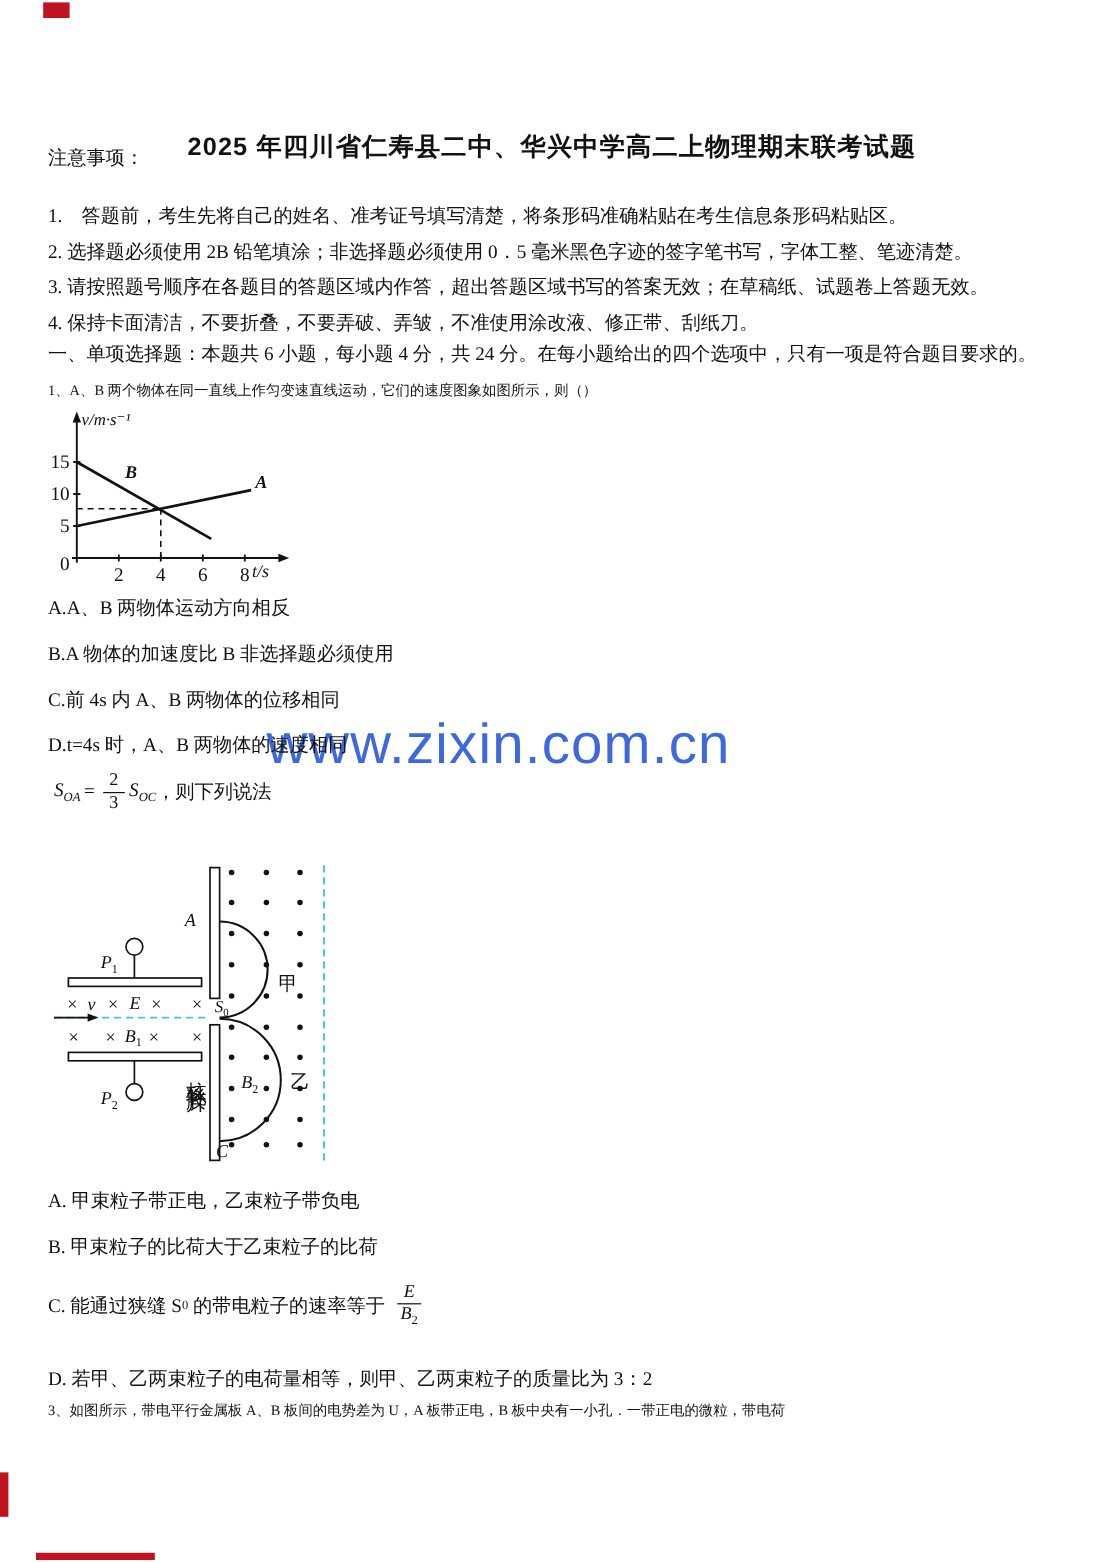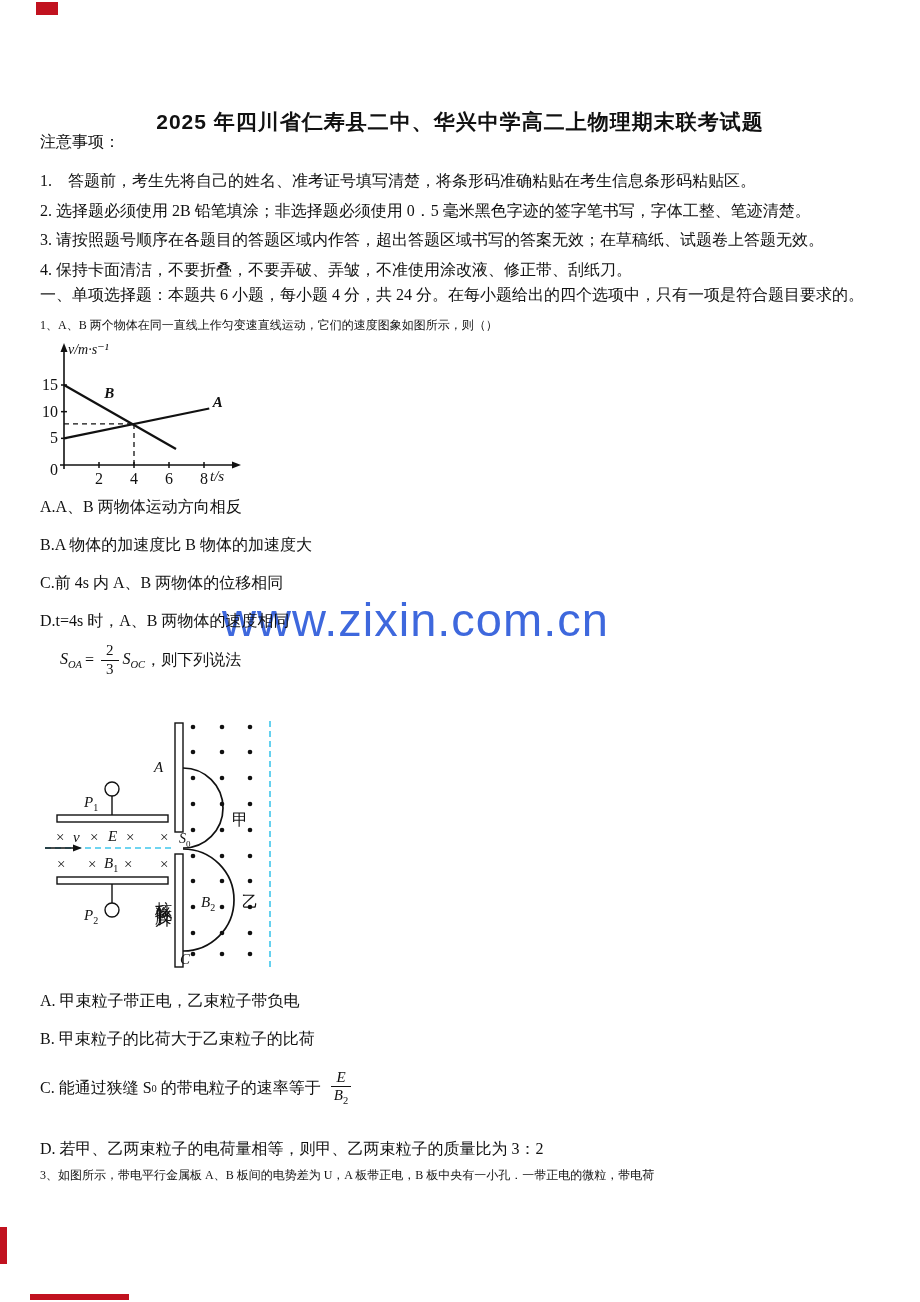--- a/index.html
+++ b/index.html
@@ -2,21 +2,21 @@
 <html><head>
 <meta charset="utf-8">
 <style>
   html,body{margin:0;padding:0;background:#ffffff;}
   .page{position:relative;width:920px;height:1302px;background:#fff;overflow:hidden;
         font-family:"Liberation Serif","DejaVu Serif",serif;color:#111;}
   .abs{position:absolute;}
   .title{top:108px;left:0;width:100%;text-align:center;
          font-family:"Liberation Sans","DejaVu Sans",sans-serif;
          font-weight:700;font-size:21px;letter-spacing:1px;}
-  .notice-h{top:132px;left:40px;font-size:16px;}
+  .notice-h{top:122px;left:40px;font-size:16px;}
   .notice-list{top:166px;left:40px;width:850px;font-size:16px;line-height:29.5px;}
   .section-h{top:285px;left:40px;width:865px;font-size:16px;}
   .stem{font-size:12px;left:40px;width:850px;}
   #q1-stem{top:317px;}
   #vt-graph{top:340px;left:34px;}
   .opt{position:absolute;left:40px;font-size:16px;}
   .watermark{top:592px;left:222px;font-family:"Liberation Sans","DejaVu Sans",sans-serif;
              font-size:47px;color:#1d4ed8;letter-spacing:1px;opacity:.85;z-index:0;}
   .q2l1{top:636px;left:40px;height:48px;display:flex;align-items:center;white-space:pre;font-size:16px;}
   #q2-line2{top:689px;}
@@ -91,26 +91,26 @@
 
     <line x1="30" y1="129" x2="30" y2="8" stroke="#111" stroke-width="1.6"></line>
     <polygon points="30,3 26.5,12 33.5,12" fill="#111"></polygon>
     <line x1="26" y1="125" x2="201" y2="125" stroke="#111" stroke-width="1.6"></line>
     <polygon points="207,125 198,121.5 198,128.5" fill="#111"></polygon>
     <text x="34" y="14" font-size="14" font-style="italic">v/m·s⁻¹</text>
     <text x="176" y="141" font-size="15" font-style="italic">t/s</text>
   </svg>
 
   <div class="opt" id="q1-optA" style="top:497px">A.A、B 两物体运动方向相反</div>
-  <div class="opt" id="q1-optB" style="top:535px">B.A 物体的加速度比 B 物体的加速度大</div>
+  <div class="opt" id="q1-optB" style="top:535px">B.A 物体的加速度比 B 非选择题必须使用</div>
   <div class="opt" id="q1-optC" style="top:573px">C.前 4s 内 A、B 两物体的位移相同</div>
   <div class="opt" id="q1-optD" style="top:611px">D.t=4s 时，A、B 两物体的速度相同</div>
 
   <div class="abs q2l1">
-    <span style="margin-left:20px"><span class="mi">S</span><sub class="small">OA</sub></span>
+    <span style="margin-left:5px"><span class="mi">S</span><sub class="small">OA</sub></span>
     <span style="margin:0 3px">=</span>
     <span class="frac">
       <span class="num">2</span>
       <span class="den">3</span>
     </span>
     <span><span class="mi">S</span><sub class="small">OC</sub></span>
     <span>，则下列说法</span>
   </div>
 
   <div class="abs" id="ms-diagram">

